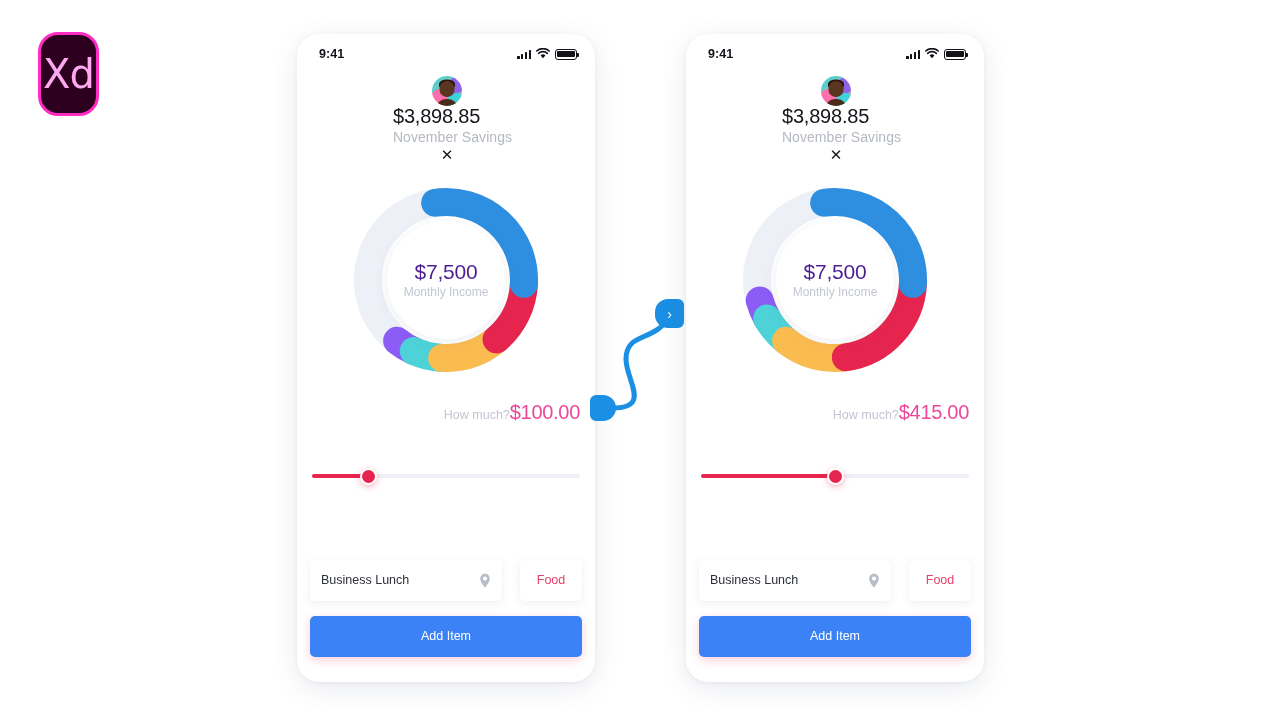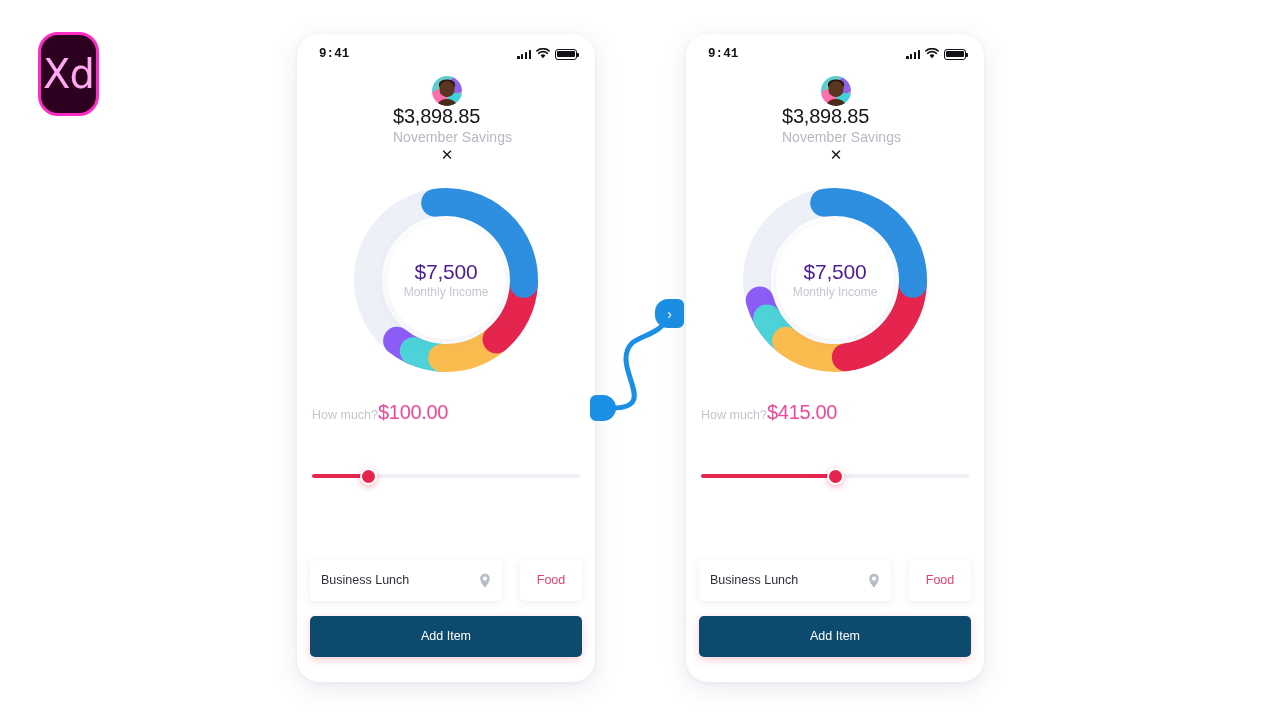--- a/index.html
+++ b/index.html
@@ -62,21 +62,20 @@
     align-items: center;
     justify-content: space-between;
     padding: 6px 18px 0 22px;
     box-sizing: border-box;
   }
   .status-time {
     font-size: 12.5px;
     font-weight: bold;
     color: #111318;
     letter-spacing: 0.1px;
-    font-family: Liberation Mono, monospace;
   }
   .status-icons {
     display: flex;
     align-items: center;
     gap: 5px;
   }
   .signal-bars {
     display: flex;
     align-items: flex-end;
     gap: 1.4px;
@@ -235,21 +234,21 @@
   .donut-label {
     font-size: 12px;
     color: #c3c7d1;
     margin-top: 2px;
   }
 
   
   .amount-row {
     display: flex;
     align-items: baseline;
-    justify-content: flex-start;
+    justify-content: flex-end;
     padding: 0 15px 0 15px;
     margin-top: 18px;
   }
   .amount-label {
     font-size: 12.5px;
     color: #c2c6d0;
   }
   .amount-value {
     font-size: 20px;
     color: #ec4899;
@@ -332,21 +331,21 @@
     align-items: center;
     justify-content: center;
     font-size: 12.5px;
     color: #e6406a;
     cursor: pointer;
   }
   .primary-btn {
     margin: 15px 13px 0 13px;
     height: 41px;
     border-radius: 5px;
-    background: #0c4a6e;
+    background: #3b82f6;
     color: #ffffff;
     font-size: 12.5px;
     display: flex;
     align-items: center;
     justify-content: center;
     cursor: pointer;
     box-shadow: 0 3px 10px rgba(230,37,79,0.22);
   }
 
   

